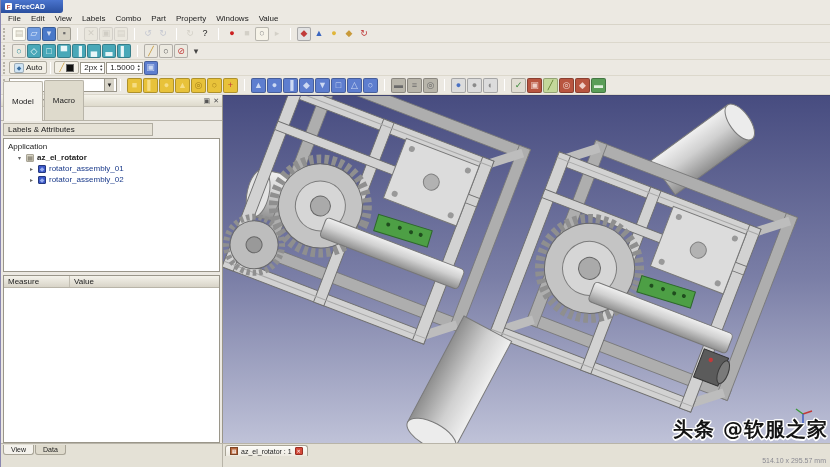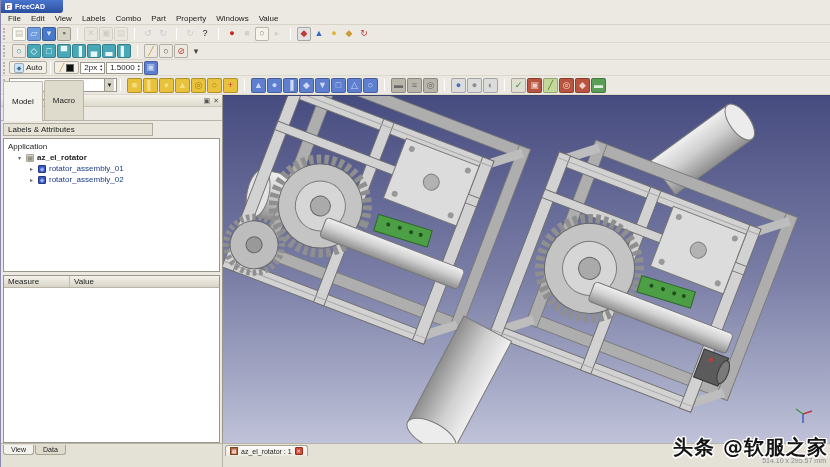--- a/index.html
+++ b/index.html
@@ -88,21 +88,21 @@
   .bottomright { flex:1; display:flex; align-items:flex-start; padding:1px 4px 0 2px; position:relative; }
   .doctab { display:inline-flex; align-items:center; gap:3px; padding:1px 4px; border:1px solid #a8a496;
             border-bottom:none; border-radius:3px 3px 0 0; background:linear-gradient(180deg,#fdfcf8,#ece9e0);
             font-size:7px; }
   .doctab .dicon { width:8px; height:8px; background:#b8683e; border:1px solid #7e4425; color:#fff;
                    font-size:5px; display:inline-flex; align-items:center; justify-content:center; }
   .doctab .dclose { width:8px; height:8px; background:#d44a3a; border:1px solid #992e22; color:#fff;
                     font-size:5px; display:inline-flex; align-items:center; justify-content:center; border-radius:1px; }
   .dimtext { position:absolute; right:4px; bottom:3px; font-size:7px; color:#8a8a92; }
 
-  .watermark { position:absolute; right:2px; bottom:6px; z-index:50; font-size:20px; font-weight:bold;
+  .watermark { position:absolute; right:2px; bottom:24px; z-index:50; font-size:20px; font-weight:bold;
                color:#141414; letter-spacing:1px; font-family:"DejaVu Sans",sans-serif;
                text-shadow:-1.5px 0 #fff, 1.5px 0 #fff, 0 -1.5px #fff, 0 1.5px #fff,
                            -1px -1px #fff, 1px 1px #fff, -1px 1px #fff, 1px -1px #fff; }
 </style>
 </head>
 <body>
 
 <div class="window">
 
   <div class="titlebar">

